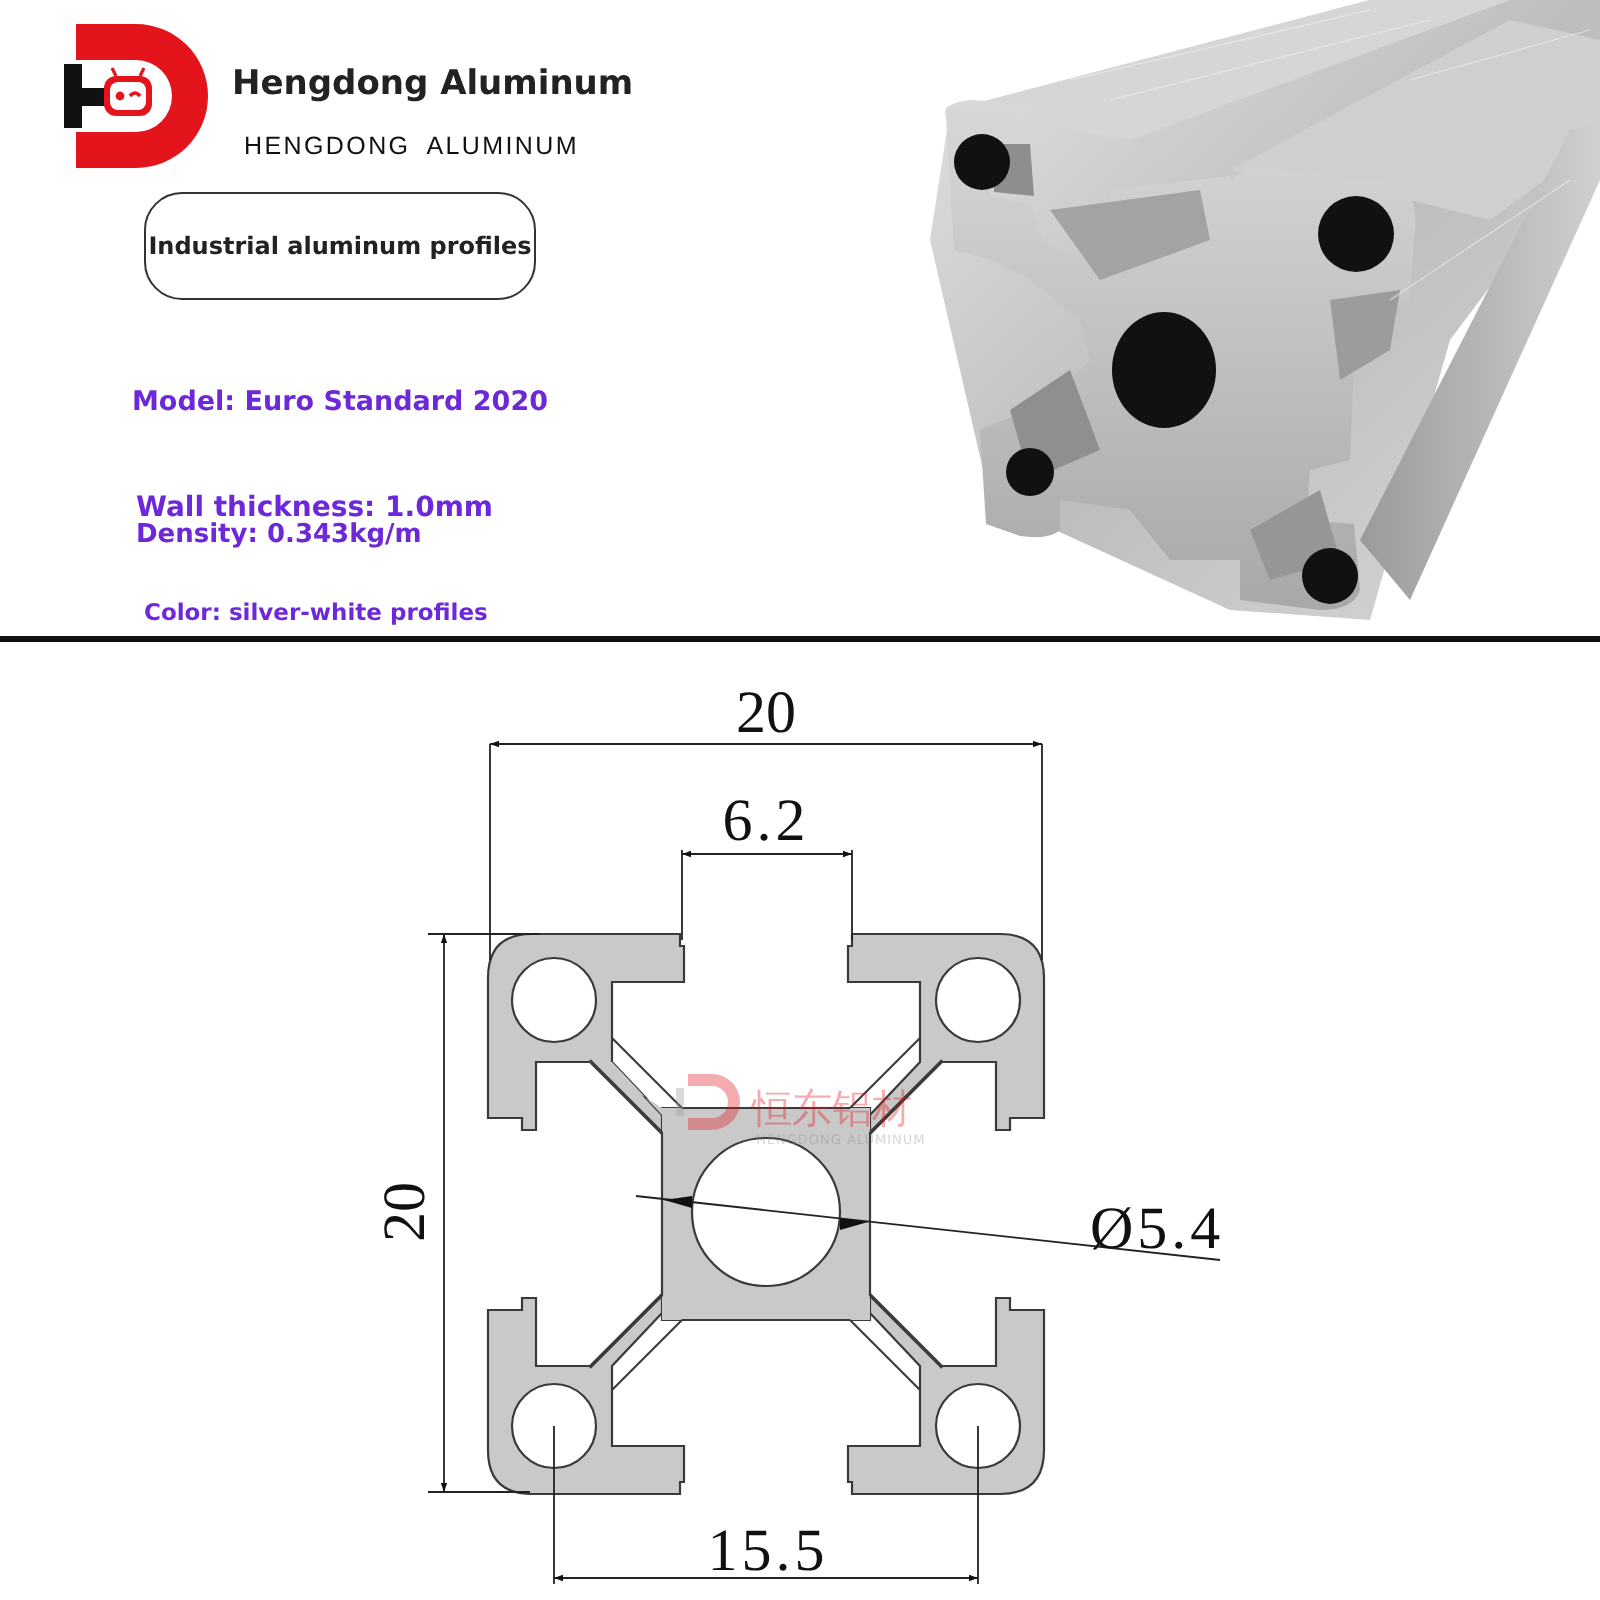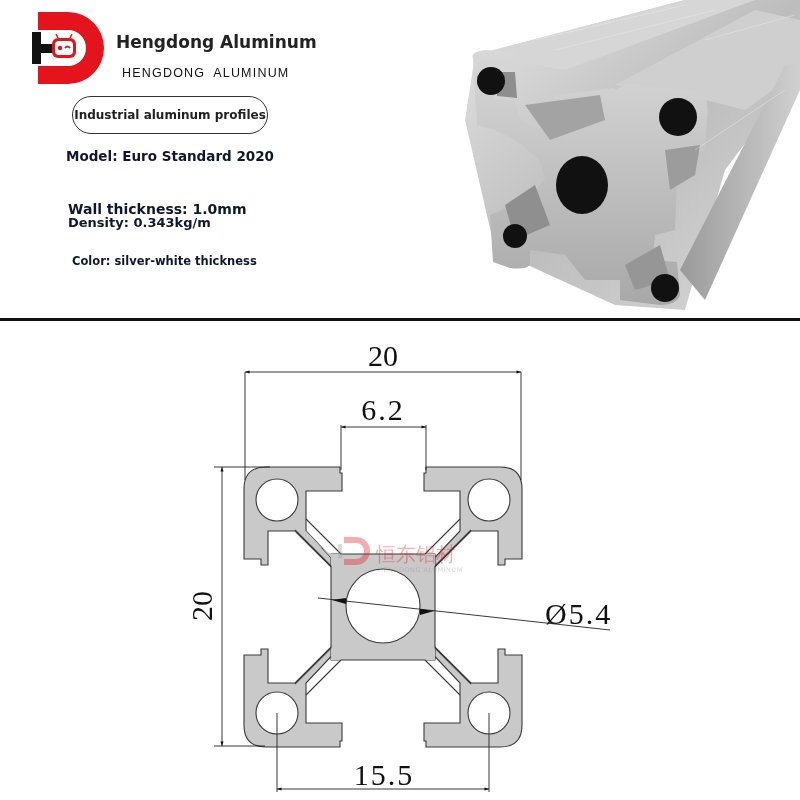--- a/index.html
+++ b/index.html
@@ -2,22 +2,22 @@
 <html><head>
 <meta charset="utf-8">
 <style>
   * { margin: 0; padding: 0; box-sizing: border-box; }
   html, body { width: 800px; height: 800px; background: #ffffff; overflow: hidden; }
   body { position: relative; font-family: "DejaVu Sans", "Liberation Sans", sans-serif; color: #1a1a1a; }
 
   .logo { position: absolute; left: 30px; top: 10px; width: 76px; height: 76px; }
   .brand-title { position: absolute; left: 116px; top: 32px; font-size: 17px; font-weight: bold; color: #222; white-space: nowrap; }
   .brand-sub { position: absolute; left: 122px; top: 66px; font-family: "Liberation Sans", sans-serif; font-size: 12.5px; letter-spacing: 1.2px; color: #111; white-space: nowrap; word-spacing: 4px; }
-  .pill { position: absolute; left: 72px; top: 96px; width: 196px; height: 38px; border: 1.3px solid #333; border-radius: 19px; display: flex; align-items: center; justify-content: center; font-size: 12px; font-weight: bold; color: #222; white-space: nowrap; }
-  .spec { position: absolute; white-space: nowrap; font-weight: bold; color: #0f172a; }
+  .pill { position: absolute; left: 72px; top: 96px; width: 196px; height: 54px; border: 1.3px solid #333; border-radius: 19px; display: flex; align-items: center; justify-content: center; font-size: 12px; font-weight: bold; color: #222; white-space: nowrap; }
+  .spec { position: absolute; white-space: nowrap; font-weight: bold; color: #6d28d9; margin-top: 45px; }
   .spec-model { left: 66px; top: 148px; font-size: 13.5px; }
   .spec-wall { left: 68px; top: 201px; font-size: 14px; }
   .spec-density { left: 68px; top: 215px; font-size: 13px; }
   .spec-color { left: 72px; top: 254px; font-size: 11.5px; }
 
   .photo { position: absolute; left: 455px; top: 0; width: 345px; height: 318px; }
   .divider { position: absolute; left: 0; top: 318px; width: 800px; height: 3px; background: #111; }
   .drawing { position: absolute; left: 0; top: 322px; width: 800px; height: 478px; }
   .dim-text { font-family: "Liberation Serif", "DejaVu Serif", serif; }
 </style>
@@ -38,21 +38,21 @@
 
 <div class="brand-title">Hengdong Aluminum</div>
 <div class="brand-sub">HENGDONG  ALUMINUM</div>
 <div class="pill">
     <span>Industrial aluminum profiles</span>
   </div>
 
 <div class="spec spec-model">Model: Euro Standard 2020</div>
 <div class="spec spec-wall">Wall thickness: 1.0mm</div>
 <div class="spec spec-density">Density: 0.343kg/m</div>
-<div class="spec spec-color">Color: silver-white thickness</div>
+<div class="spec spec-color">Color: silver-white profiles</div>
 
 <svg class="photo" viewBox="0 0 345 318">
   <defs>
     <linearGradient id="al1" x1="0" y1="0" x2="1" y2="1">
       <stop offset="0" stop-color="#e4e4e4"></stop>
         <stop offset="0.5" stop-color="#bdbdbd"></stop>
         <stop offset="1" stop-color="#d9d9d9"></stop>
     </linearGradient>
     <linearGradient id="al2" x1="0" y1="0" x2="1" y2="0">
       <stop offset="0" stop-color="#9a9a9a"></stop>

